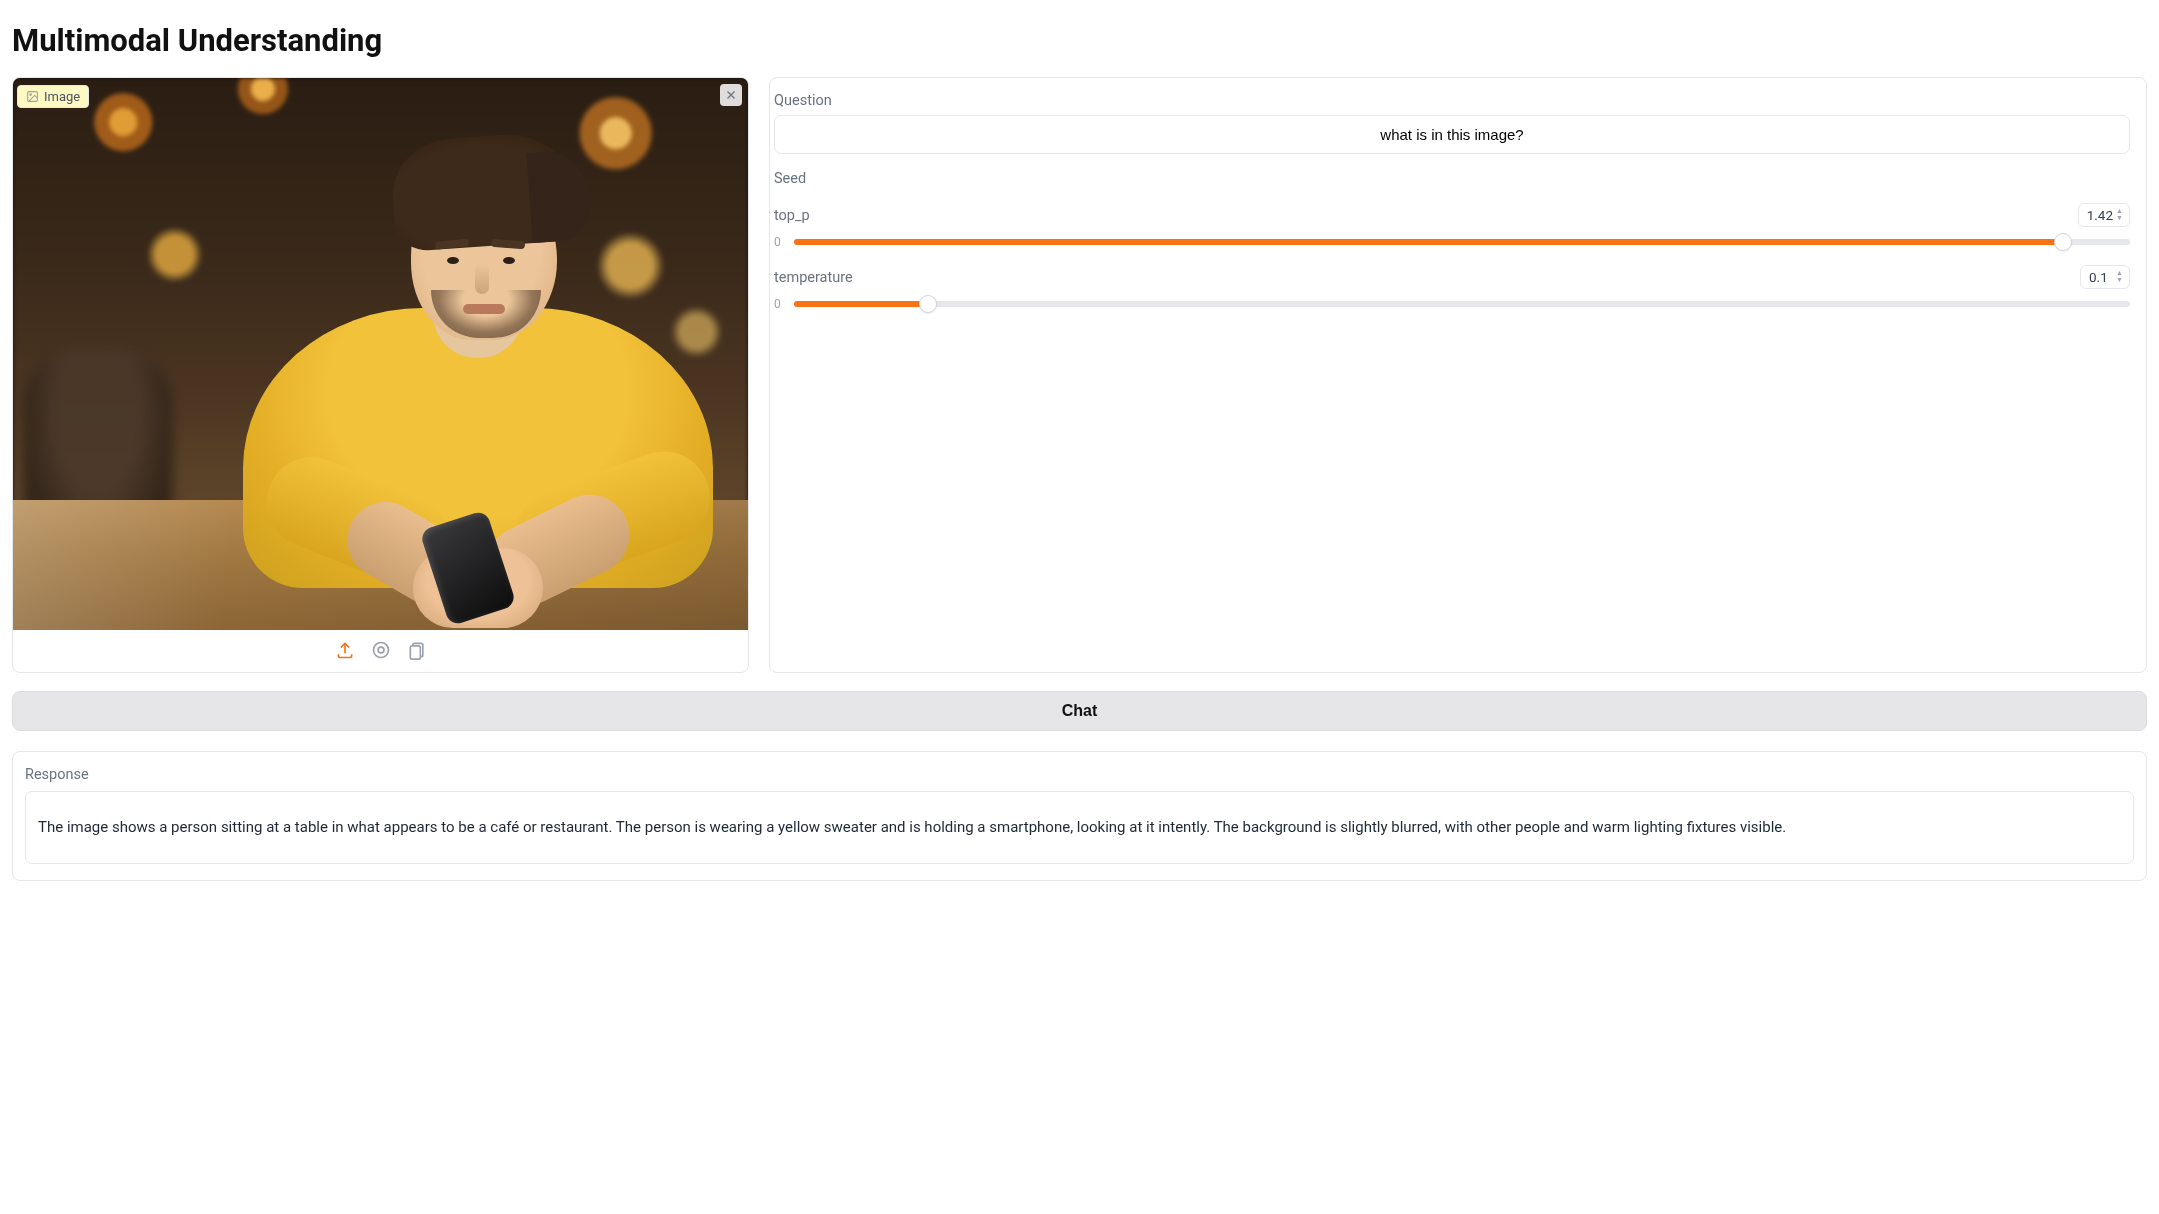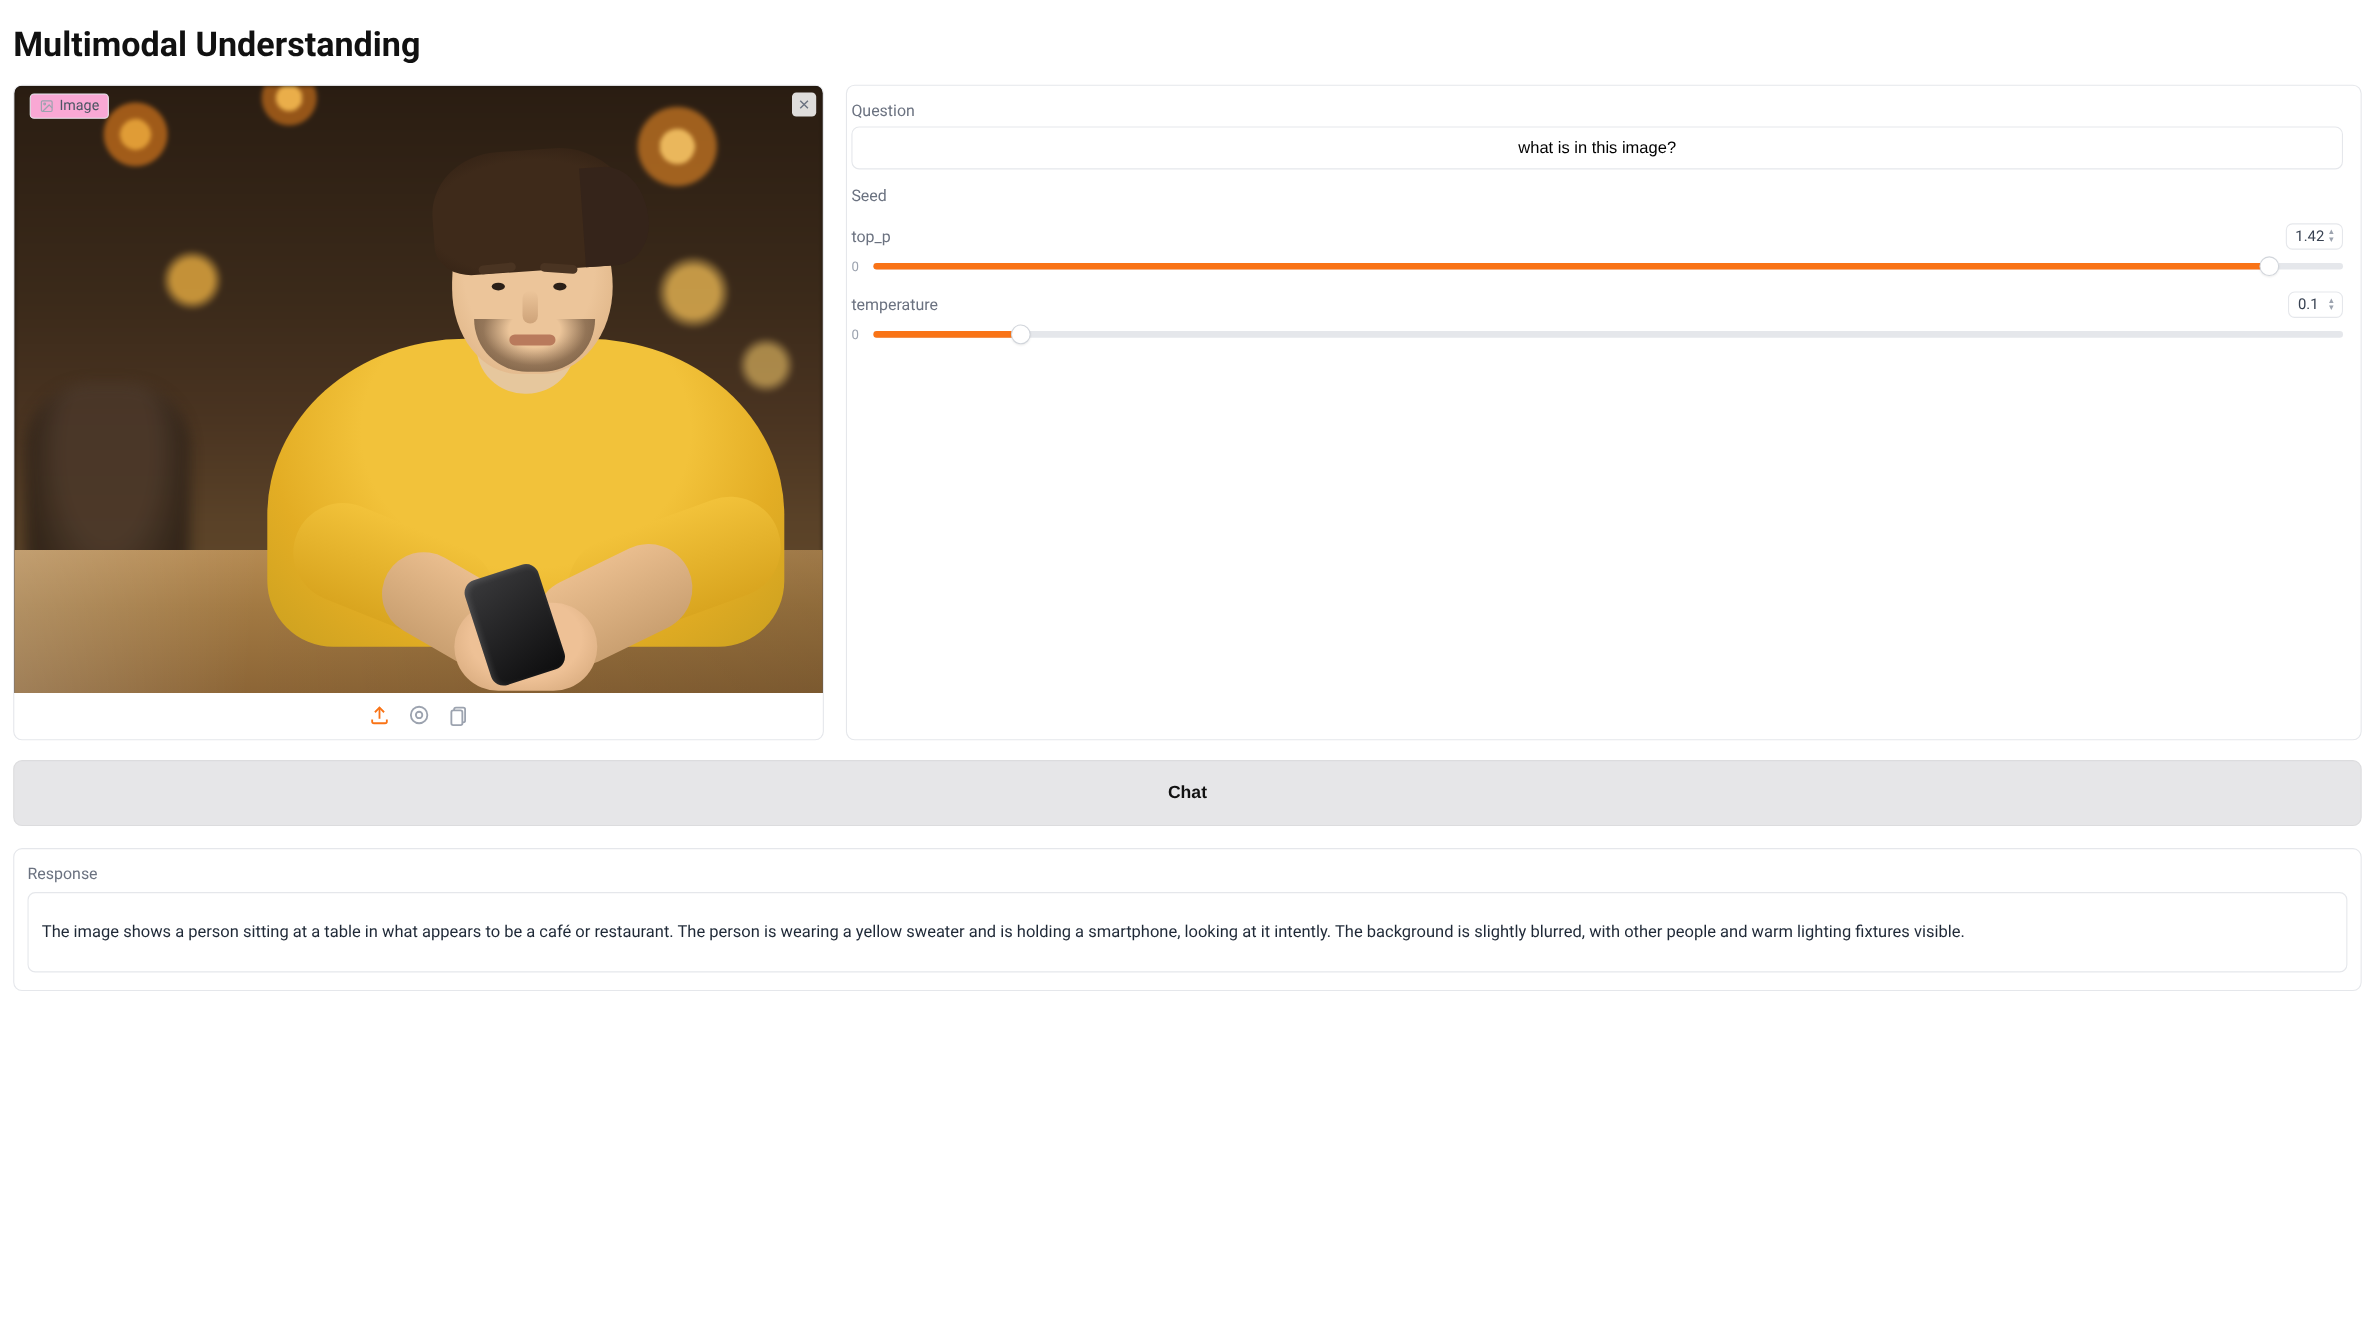--- a/index.html
+++ b/index.html
@@ -31,22 +31,22 @@
 }
 .image-card {
   border: 1px solid #e5e7eb;
   border-radius: 8px;
   overflow: hidden;
   position: relative;
 }
 .image-badge {
   position: absolute;
   top: 7px;
-  left: 14px;
-  background: #f9a8d4;
+  left: 4px;
+  background: #fef9c3;
   border: 1px solid #e5e7eb;
   border-radius: 4px;
   padding: 3px 8px;
   font-size: 13px;
   color: #4b5563;
   display: flex;
   align-items: center;
   gap: 5px;
   z-index: 2;
 }
@@ -328,21 +328,21 @@
   border: 1px solid #d1d5db;
   border-radius: 50%;
   transform: translate(-50%, -50%);
   box-shadow: 0 1px 2px rgba(0,0,0,0.08);
 }
 .chat-btn {
   width: 100%;
   background: #e6e6e8;
   border: 1px solid #dcdcde;
   border-radius: 8px;
-  padding: 20px 0;
+  padding: 10px 0;
   font-size: 16px;
   font-weight: 700;
   color: #111;
   cursor: pointer;
   margin-bottom: 20px;
 }
 .response-card {
   border: 1px solid #e5e7eb;
   border-radius: 8px;
   padding: 14px 12px 16px 12px;

